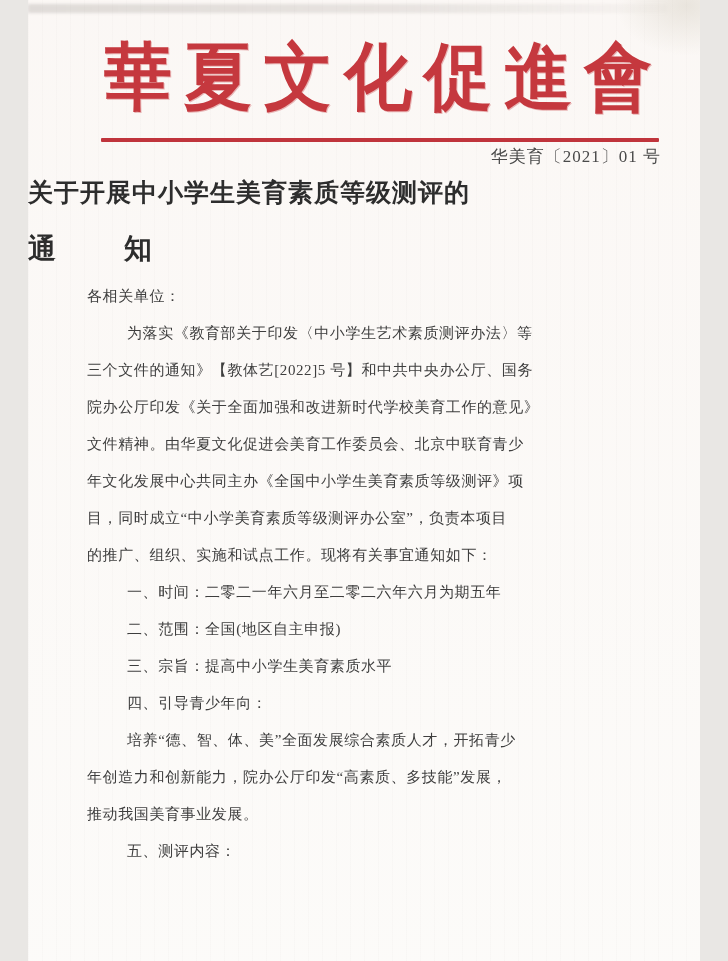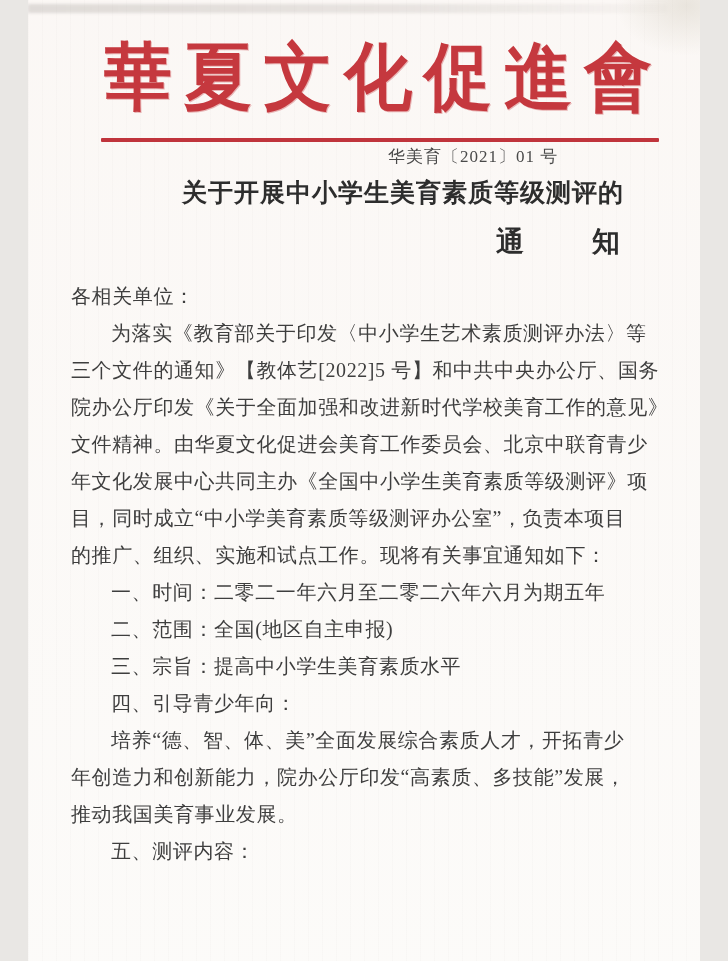--- a/index.html
+++ b/index.html
@@ -44,47 +44,47 @@
     transform:scaleY(1.08);
     transform-origin:top left;
   }
   .red-rule{
     position:absolute;left:73px;top:138px;width:558px;height:4px;
     background:#c0343c;
     border-radius:1px;
   }
   .doc-number{
     position:absolute;left:360px;top:145px;width:273px;
-    text-align:left;
+    text-align:right;
     font-size:17px;
     color:#4a4a4a;
     letter-spacing:1px;
     white-space:nowrap;
   }
   .title-block{
     position:absolute;left:0;top:176px;width:596px;
-    text-align:right;
+    text-align:left;
     color:#2d2d2d;
   }
   .title-line1{
     font-size:25px;
     font-weight:bold;
     letter-spacing:1px;
     white-space:nowrap;
   }
   .title-line2{
-    margin-top:14px;
+    margin-top:21px;
     font-size:28px;
     font-weight:bold;
     letter-spacing:4px;
     white-space:nowrap;
   }
   .body-text{
-    position:absolute;left:43px;top:278px;width:552px;
-    font-size:20px;
+    position:absolute;left:59px;top:278px;width:552px;
+    font-size:15px;
     line-height:37px;
     color:#3e3e3e;
     letter-spacing:0.6px;
   }
   .line{white-space:nowrap;}
   .line.ind{padding-left:40px;}
 </style>
 </head>
 <body>
 

